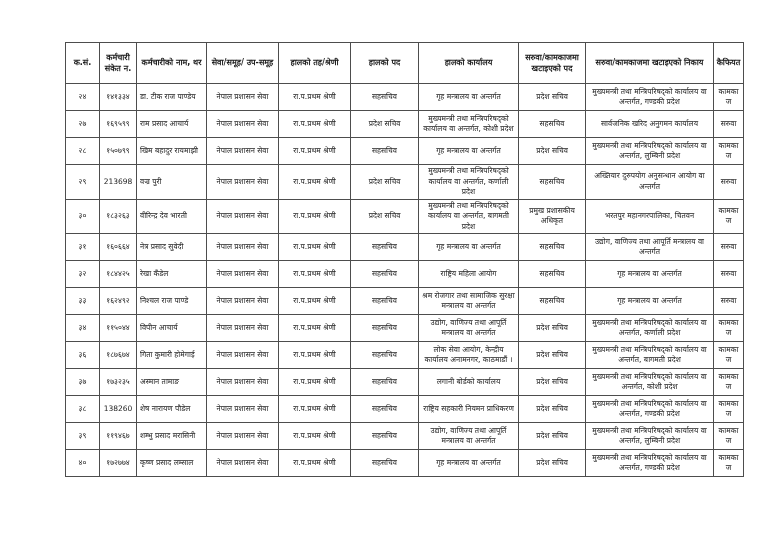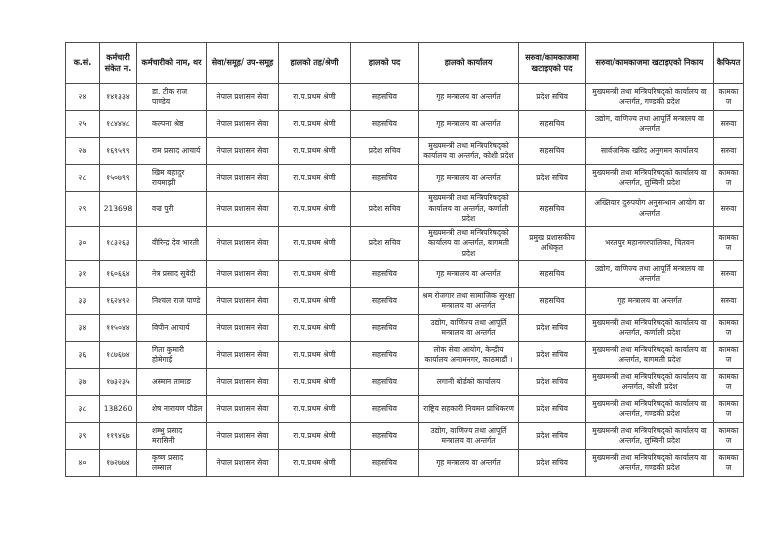--- a/index.html
+++ b/index.html
@@ -38,21 +38,21 @@
     font-size: 8px;
     font-weight: bold;
     height: 38px;
   }
   .transfer-table td {
     font-size: 7.5px;
     height: 24px;
   }
   .transfer-table td.left {
     text-align: left;
-    padding-left: 15px;
+    padding-left: 3px;
   }
 </style>
 </head>
 <body>
 
 <div class="sheet">
   <table class="transfer-table">
     <colgroup>
       <col style="width:34px">
       <col style="width:37px">
@@ -86,32 +86,20 @@
           <td class="left">डा. टीक राज पाण्डेय</td>
           <td>नेपाल प्रशासन सेवा</td>
           <td>रा.प.प्रथम श्रेणी</td>
           <td>सहसचिव</td>
           <td>गृह मन्त्रालय वा अन्तर्गत</td>
           <td>प्रदेश सचिव</td>
           <td>मुख्यमन्त्री तथा मन्त्रिपरिषद्को कार्यालय वा अन्तर्गत, गण्डकी प्रदेश</td>
           <td>कामकाज</td>
         </tr>
         <tr>
-          <td>२५</td>
-          <td>१८४४४८</td>
-          <td class="left">कल्पना श्रेष्ठ</td>
-          <td>नेपाल प्रशासन सेवा</td>
-          <td>रा.प.प्रथम श्रेणी</td>
-          <td>सहसचिव</td>
-          <td>गृह मन्त्रालय वा अन्तर्गत</td>
-          <td>सहसचिव</td>
-          <td>उद्योग, वाणिज्य तथा आपूर्ति मन्त्रालय वा अन्तर्गत</td>
-          <td>सरुवा</td>
-        </tr>
-        <tr>
           <td>२७</td>
           <td>१६९५९९</td>
           <td class="left">राम प्रसाद आचार्य</td>
           <td>नेपाल प्रशासन सेवा</td>
           <td>रा.प.प्रथम श्रेणी</td>
           <td>प्रदेश सचिव</td>
           <td>मुख्यमन्त्री तथा मन्त्रिपरिषद्को कार्यालय वा अन्तर्गत, कोशी प्रदेश</td>
           <td>सहसचिव</td>
           <td>सार्वजनिक खरिद अनुगमन कार्यालय</td>
           <td>सरुवा</td>
@@ -155,20 +143,32 @@
         <tr>
           <td>३१</td>
           <td>१६०६६४</td>
           <td class="left">नेत्र प्रसाद सुवेदी</td>
           <td>नेपाल प्रशासन सेवा</td>
           <td>रा.प.प्रथम श्रेणी</td>
           <td>सहसचिव</td>
           <td>गृह मन्त्रालय वा अन्तर्गत</td>
           <td>सहसचिव</td>
           <td>उद्योग, वाणिज्य तथा आपूर्ति मन्त्रालय वा अन्तर्गत</td>
+          <td>सरुवा</td>
+        </tr>
+        <tr>
+          <td>३२</td>
+          <td>१८४४२५</td>
+          <td class="left">रेखा कँडेल</td>
+          <td>नेपाल प्रशासन सेवा</td>
+          <td>रा.प.प्रथम श्रेणी</td>
+          <td>सहसचिव</td>
+          <td>राष्ट्रिय महिला आयोग</td>
+          <td>सहसचिव</td>
+          <td>गृह मन्त्रालय वा अन्तर्गत</td>
           <td>सरुवा</td>
         </tr>
         <tr>
           <td>३३</td>
           <td>१६२४९२</td>
           <td class="left">निश्चल राज पाण्डे</td>
           <td>नेपाल प्रशासन सेवा</td>
           <td>रा.प.प्रथम श्रेणी</td>
           <td>सहसचिव</td>
           <td>श्रम रोजगार तथा सामाजिक सुरक्षा मन्त्रालय वा अन्तर्गत</td>

